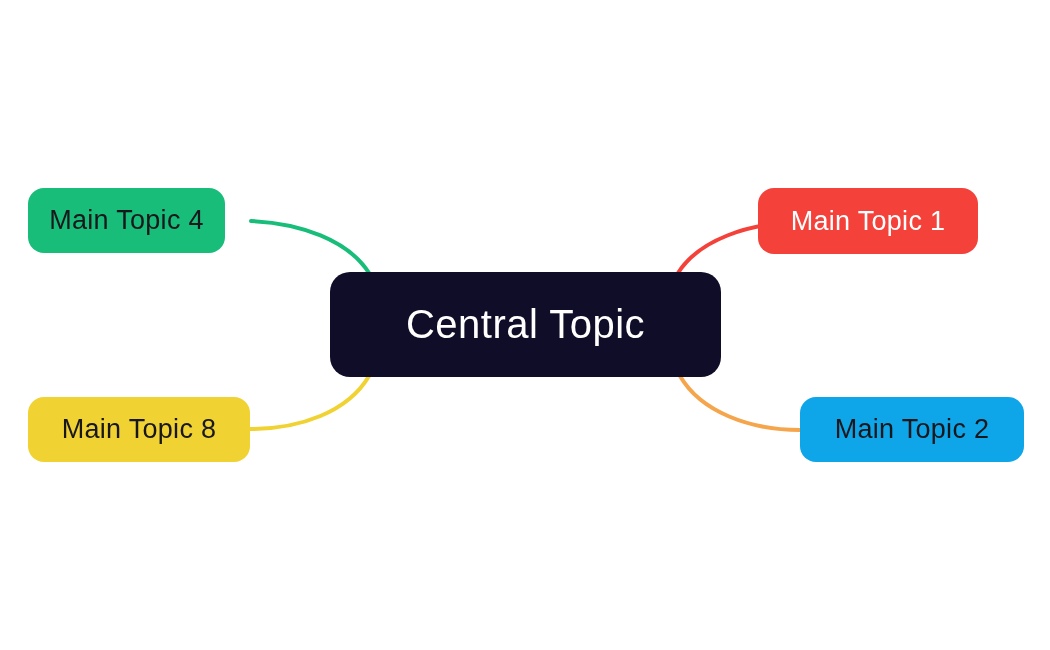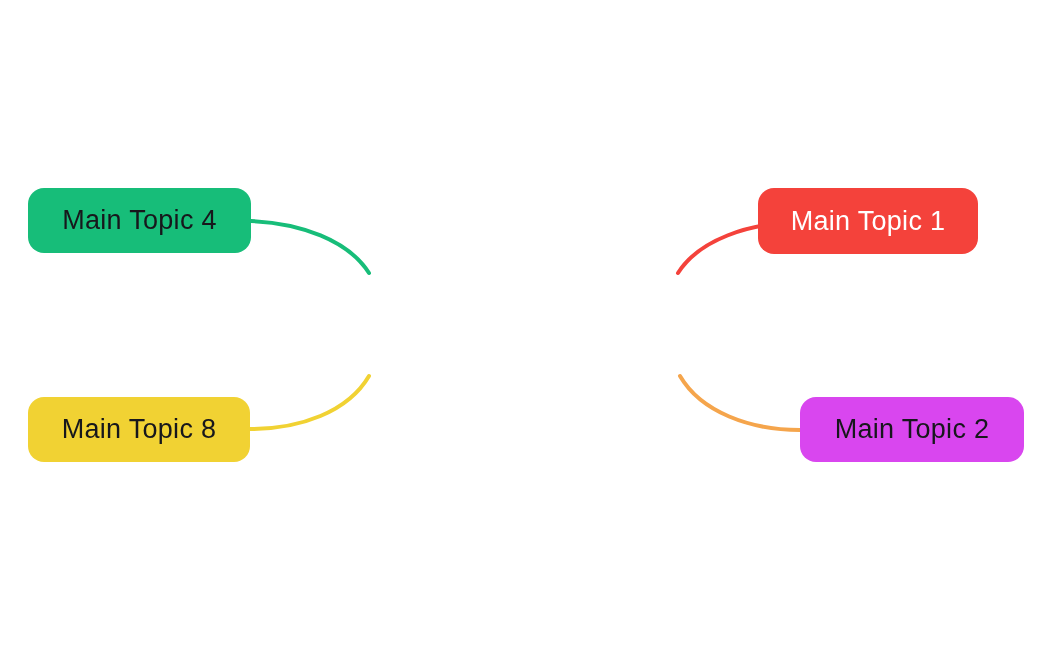--- a/index.html
+++ b/index.html
@@ -57,30 +57,33 @@
 
 <div class="canvas">
 
   <svg class="connector-layer" viewBox="0 0 1050 650">
     <path d="M 678 273 C 699 240, 748 223, 800 222" stroke="#f4423b" stroke-width="4"></path>
     <path d="M 680 376 C 701 412, 750 430, 800 430" stroke="#f5a54c" stroke-width="4"></path>
     <path d="M 369 376 C 348 412, 300 429, 250 429" stroke="#f1d233" stroke-width="4"></path>
     <path d="M 251 221 C 300 223, 348 240, 369 273" stroke="#17bd79" stroke-width="4"></path>
   </svg>
 
+  <div class="node node-central" style="left: 330px; top: 272px; width: 391px; height: 105px; background: rgb(16, 13, 40); color: rgb(255, 255, 255);">
+    <span>Central Topic</span>
+  </div>
 
   <div class="node node-main" style="left: 758px; top: 188px; width: 220px; height: 66px; background: rgb(244, 66, 59); color: rgb(255, 255, 255);">
     <span>Main Topic 1</span>
   </div>
 
-  <div class="node node-main" style="left: 800px; top: 397px; width: 224px; height: 65px; background: #d946ef; color: rgb(23, 23, 28);">
+  <div class="node node-main" style="left: 800px; top: 397px; width: 224px; height: 65px; background: #0ea5e9; color: rgb(23, 23, 28);">
     <span>Main Topic 2</span>
   </div>
 
   <div class="node node-main" style="left: 28px; top: 397px; width: 222px; height: 65px; background: rgb(241, 210, 51); color: rgb(23, 23, 28);">
     <span>Main Topic 8</span>
   </div>
 
-  <div class="node node-main" style="left: 28px; top: 188px; width: 223px; height: 65px; background: rgb(23, 189, 121); color: rgb(23, 23, 28);">
+  <div class="node node-main" style="left: 28px; top: 188px; width: 197px; height: 65px; background: rgb(23, 189, 121); color: rgb(23, 23, 28);">
     <span>Main Topic 4</span>
   </div>
 
 </div>
 
 </body></html>

